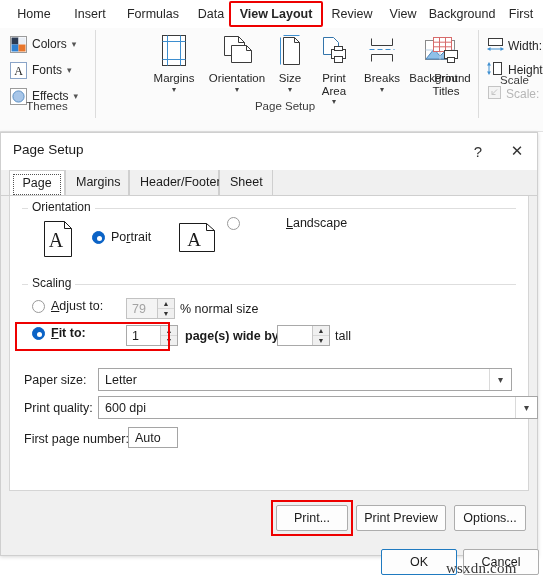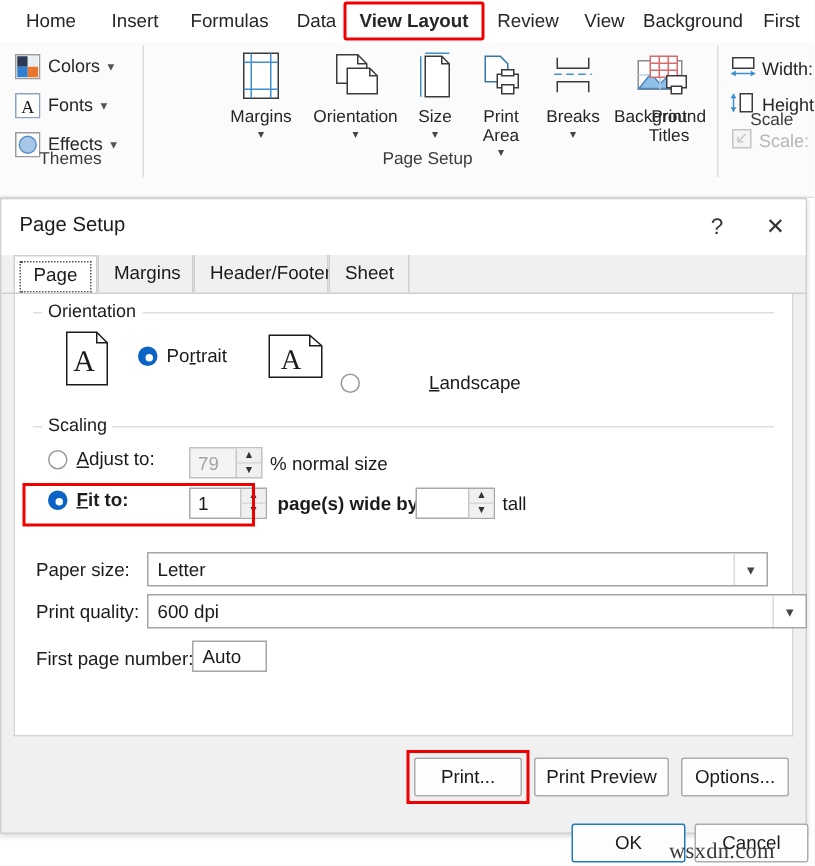--- a/index.html
+++ b/index.html
@@ -368,21 +368,21 @@
       </div>
 
       <span style="position:absolute;left:155px;top:14px;">
         <svg width="40" height="32" viewBox="0 0 40 32">
           <path d="M2.5 1.5h27l8 7v21h-35z" fill="#fff" stroke="#1b1b1b"></path>
           <path d="M29.5 1.5v7h8" fill="none" stroke="#1b1b1b"></path>
           <text x="17" y="24" font-size="19" text-anchor="middle" fill="#1b1b1b" font-family="Liberation Serif, serif">A</text>
         </svg>
       </span>
 
-      <div class="radio" style="left:205px;top:40px;gap:46px;">
+      <div class="radio" style="left:205px;top:8px;gap:46px;">
         <span class="rdot"></span>
         <span><span class="u">L</span>andscape</span>
       </div>
     </div>
 
     <div class="gbox" style="left:12px;top:88px;width:494px;height:70px;">
       <div class="line"></div>
       <div class="cap">Scaling</div>
 
       <div class="radio" style="left:10px;top:15px;">

